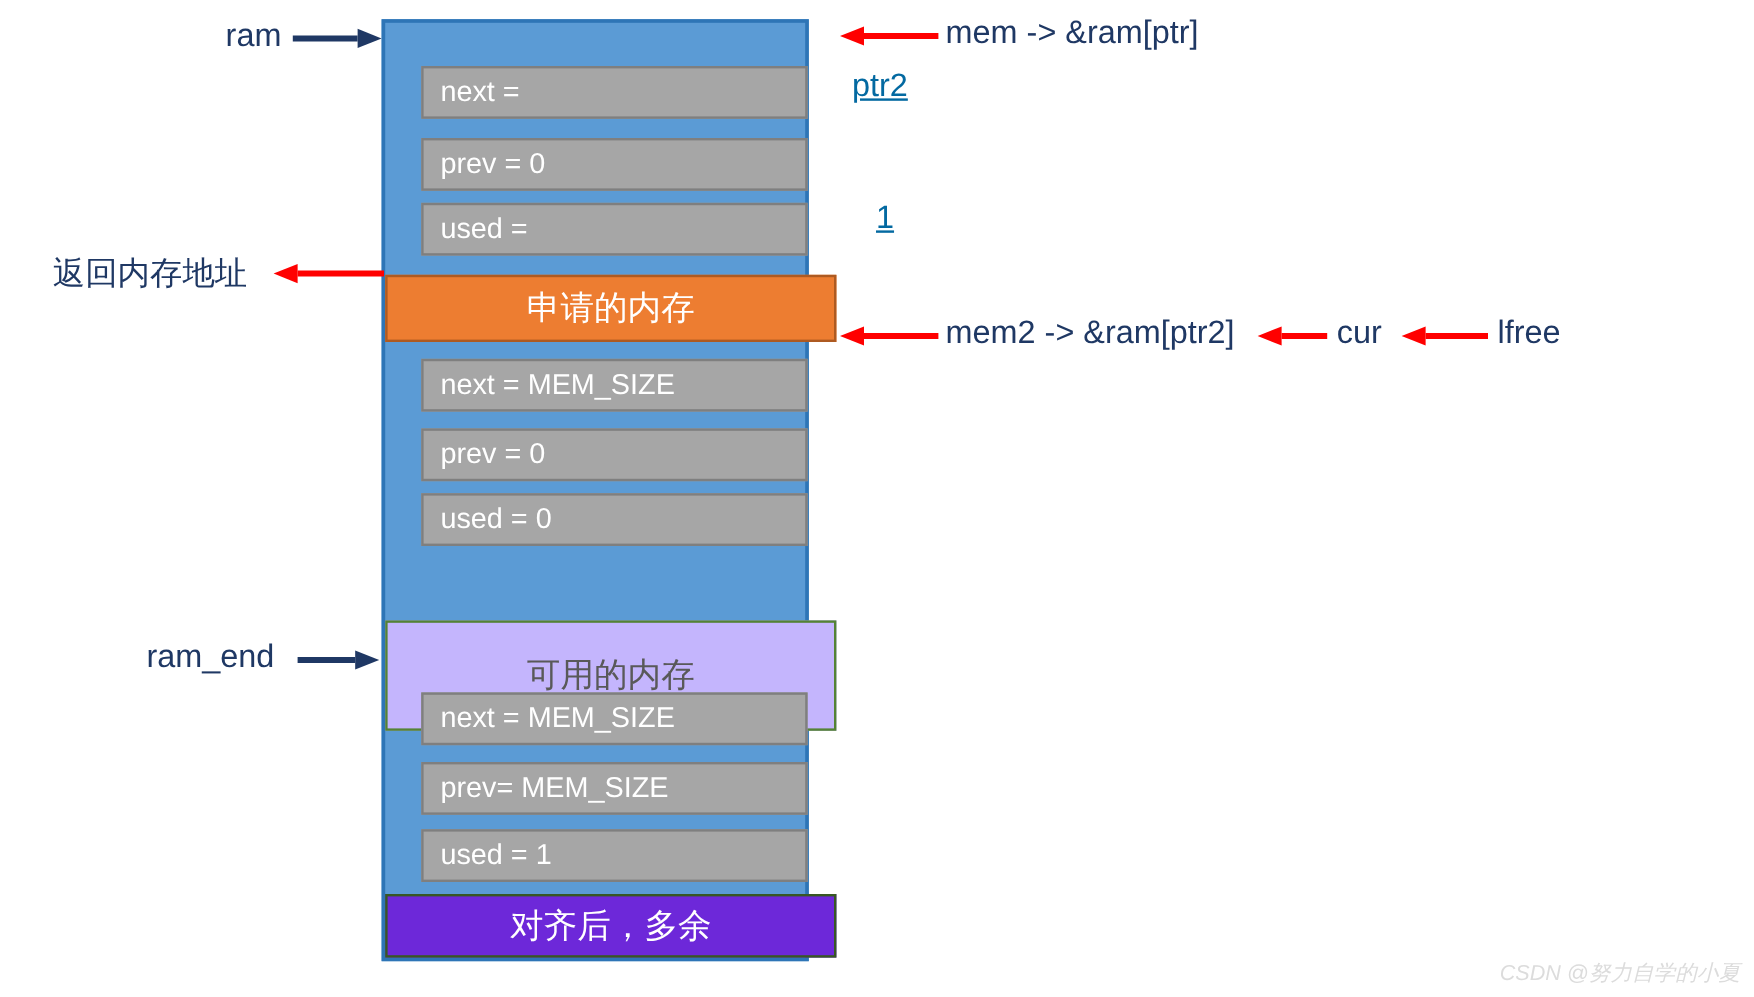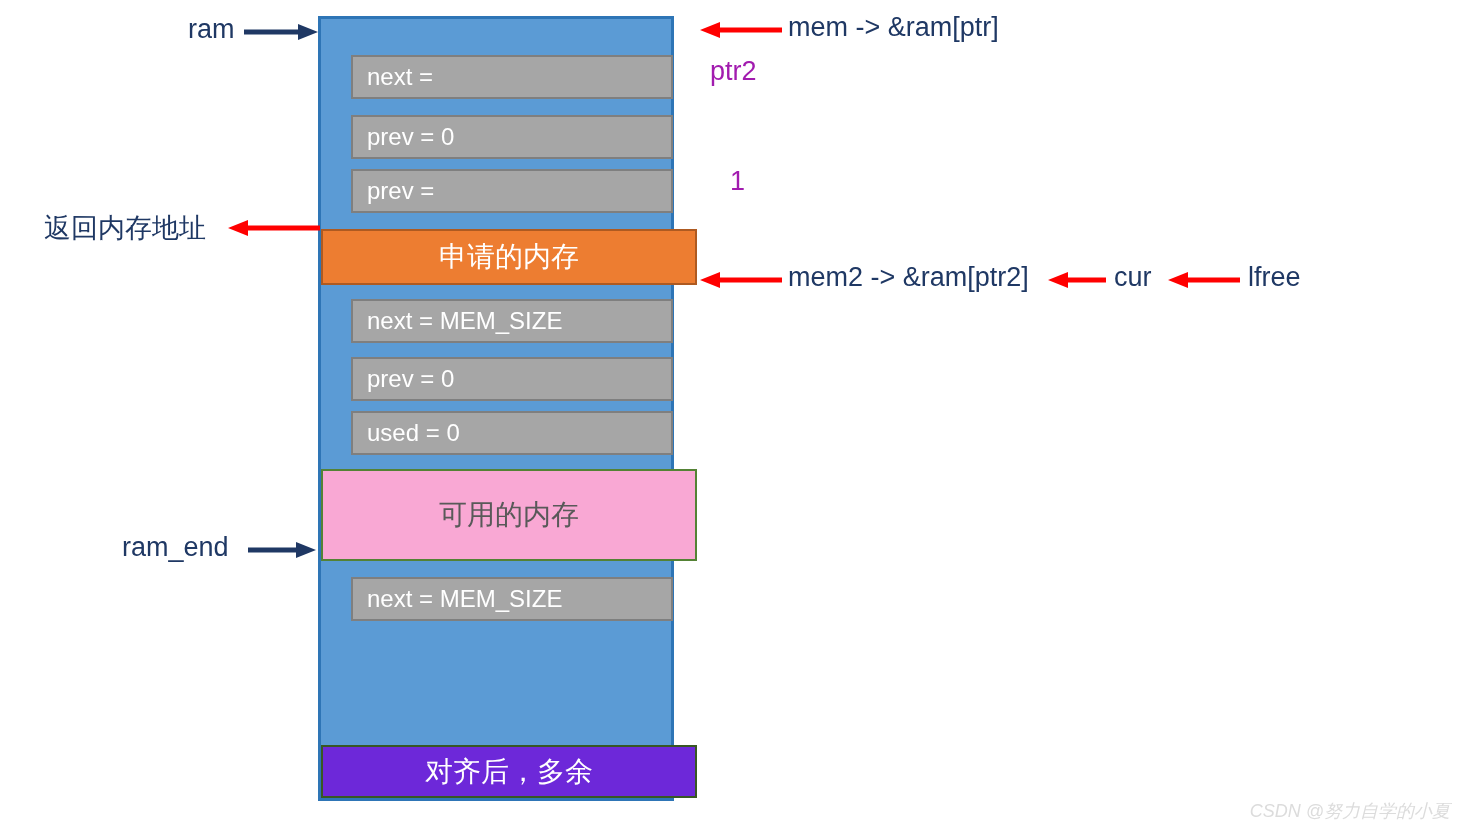--- a/index.html
+++ b/index.html
@@ -38,60 +38,62 @@
     width: 376px;
     height: 56px;
     color: #ffffff;
     font-size: 28px;
     display: flex;
     align-items: center;
     justify-content: center;
     text-align: right;
   }
   .banner.orange { background: #ed7d31; border: 2px solid #ae5a21; }
-  .banner.lgreen { background: #f9a8d4; border: 2px solid #548235; color: #595959; }
+  .banner.lgreen { background: #c4b5fd; border: 2px solid #548235; color: #595959; margin-top: 48px; }
   .banner.dgreen { background: #6d28d9; border: 2px solid #385723; }
   .banner.tall { height: 92px; }
 
   .label {
     position: absolute;
     font-size: 27px;
     color: #1f3864;
     white-space: nowrap;
     text-align: right;
   }
-  .label.red { color: #a21caf; }
+  .label.red { color: #0369a1; text-decoration: underline; }
 
   .watermark {
     position: absolute;
     right: 12px;
     bottom: 8px;
     color: #dcdcdc;
     font-size: 18px;
     font-style: italic;
   }
 
   svg.arrow { position: absolute; overflow: visible; }
 </style>
 </head>
 <body>
 
 <div class="container">
 
   <div class="field-row" style="top:36px">next =</div>
   <div class="field-row" style="top:96px">prev =   0</div>
-  <div class="field-row" style="top:150px">prev =</div>
+  <div class="field-row" style="top:150px">used =</div>
   <div class="banner orange" style="top:210px">申请的内存</div>
 
   <div class="field-row" style="top:280px">next =   MEM_SIZE</div>
   <div class="field-row" style="top:338px">prev =   0</div>
   <div class="field-row" style="top:392px">used =   0</div>
   <div class="banner lgreen tall" style="top:450px">可用的内存</div>
 
   <div class="field-row" style="top:558px">next = MEM_SIZE</div>
+  <div class="field-row" style="top:616px">prev= MEM_SIZE</div>
+  <div class="field-row" style="top:672px">used = 1</div>
   <div class="banner dgreen" style="top:726px;height:53px">对齐后，多余</div>
 </div>
 
 <div class="label" style="left:188px;top:14px">ram</div>
 <div class="label" style="left:44px;top:210px">返回内存地址</div>
 <div class="label" style="left:122px;top:532px">ram_end</div>
 
 <div class="label" style="left:788px;top:12px">mem -&gt; &amp;ram[ptr]</div>
 <div class="label red" style="left:710px;top:56px">ptr2</div>
 <div class="label red" style="left:730px;top:166px">1</div>

